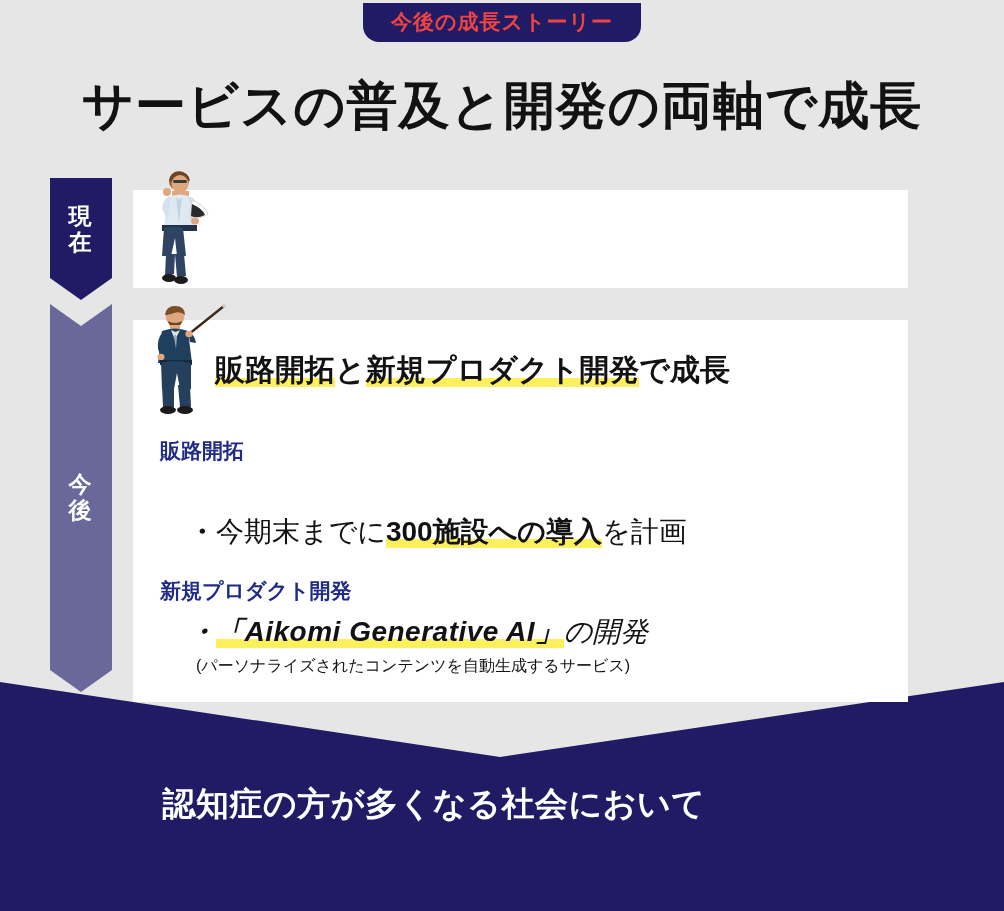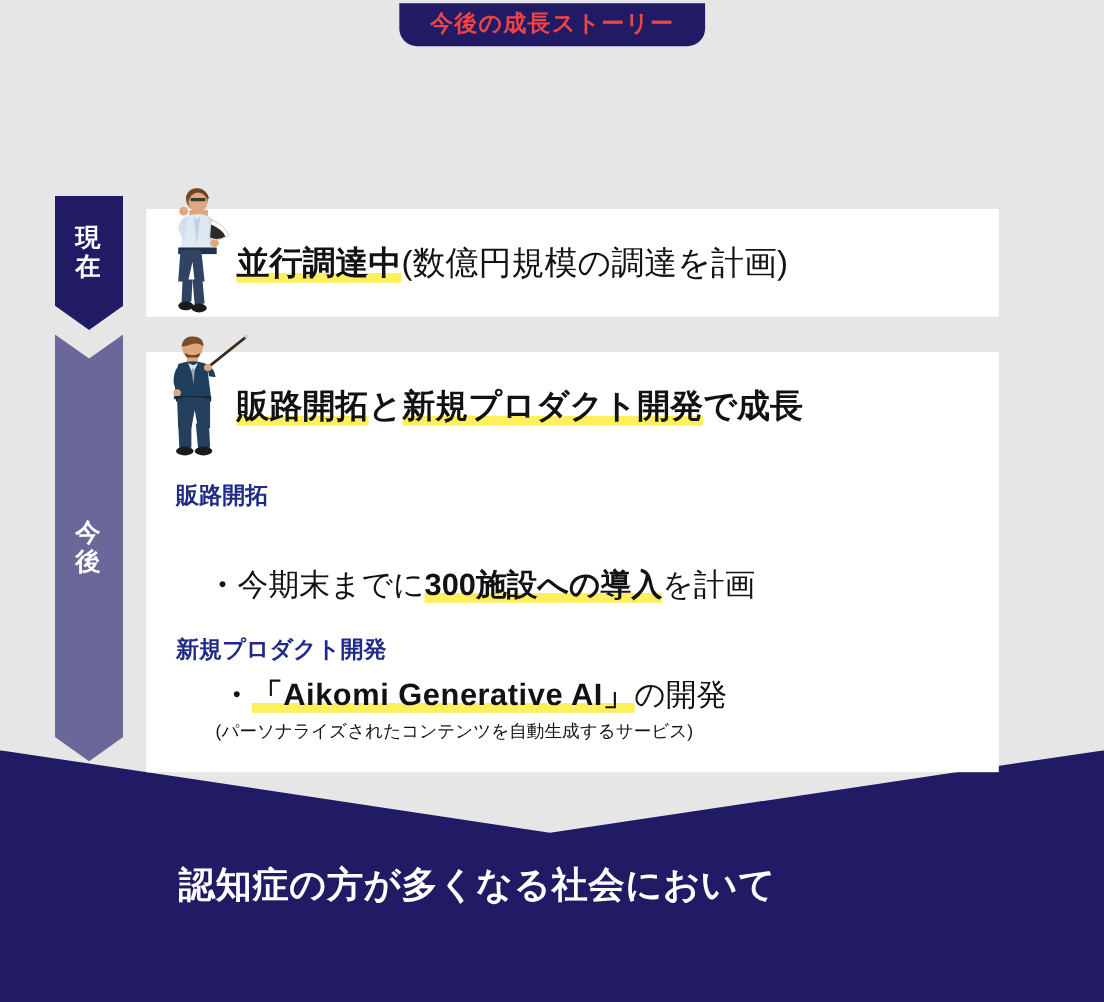--- a/index.html
+++ b/index.html
@@ -108,41 +108,42 @@
   }
   .sec-head-1{ left:160px; top:440px; }
   .sec-head-2{ left:160px; top:580px; }
 
   .bullet{
     position:absolute;
     font-size:28px; color:#121212; white-space:nowrap; line-height:1;
   }
   .bullet-1{ left:188px; top:478px; }
   .bullet-2{ left:188px; top:518px;text-align:center; }
-  .bullet-3{ left:201px; top:618px; }
+  .bullet-3{ left:188px; top:618px;font-style:italic; }
   .bullet-3 .lat{ font-weight:bold; letter-spacing:0.5px; }
 
   .note{
     position:absolute; left:196px; top:658px;
     font-size:16px; color:#121212; white-space:nowrap; line-height:1;
   }
 
   .dot{ font-weight:bold; }
 </style>
 </head>
 <body>
 
 <div id="stage">
 
   <div class="footer-band"></div>
   <div class="footer-text">
     <div>認知症の方が多くなる社会において</div>
   </div>
 
   <div class="badge">今後の成長ストーリー</div>
+  <div class="main-title">サービスの普及と開発の両軸で成長</div>
 
   <div class="banner banner-now">
     <span>現</span>
     <span>在</span>
   </div>
   <div class="banner banner-future">
     <span>今</span>
     <span>後</span>
   </div>
 
@@ -164,23 +165,20 @@
     <rect x="14" y="55" width="35" height="6" fill="#23324a"></rect>
     <path d="M16 58 q10 -3 19 0 l3 28 l-9 0 l-2 -18 l-4 18 l-9 0 z" fill="#2f4463"></path>
     <path d="M27 84 l9 0 l2 22 l-9 1 z" fill="#2f4463"></path>
     <path d="M18 84 l9 0 l-1 20 l-9 2 z" fill="#2f4463"></path>
     <ellipse cx="33" cy="110" rx="7" ry="4" fill="#1b1b1b"></ellipse>
     <ellipse cx="21" cy="108" rx="7" ry="4" fill="#1b1b1b"></ellipse>
     <path d="M44 30 q13 5 16 14 q-9 6 -17 3 z" fill="#ffffff" stroke="#c9c9c9" stroke-width="0.8"></path>
     <path d="M44 34 q11 5 13 11 q-8 4 -14 1 z" fill="#2a2a2a"></path>
   </svg>
 
-  <div class="row-headline row-1">
-    <span class="hl">並行調達中</span><span class="nb">(数億円規模の調達を計画)</span>
-  </div>
 
   <div class="card card-2"></div>
 
   <svg class="illus illus-2" viewBox="0 0 78 118">
     <line x1="41" y1="31" x2="76" y2="3" stroke="#3d2b1a" stroke-width="2.4" stroke-linecap="round"></line>
     <circle cx="76" cy="3" r="1.8" fill="#d8cdbb"></circle>
     <ellipse cx="27" cy="13" rx="9.5" ry="10" fill="#e0a77e"></ellipse>
     <path d="M17 12 q1 -9 10 -9 q10 0 10 9 q-5 -4 -11 -2 q-6 2 -9 2 z" fill="#7a4e2a"></path>
     <path d="M20 18 q7 4 14 0 q-1 6 -7 6 q-6 0 -7 -6 z" fill="#6d4424"></path>
     <rect x="22" y="22" width="10" height="6" fill="#e0a77e"></rect>

